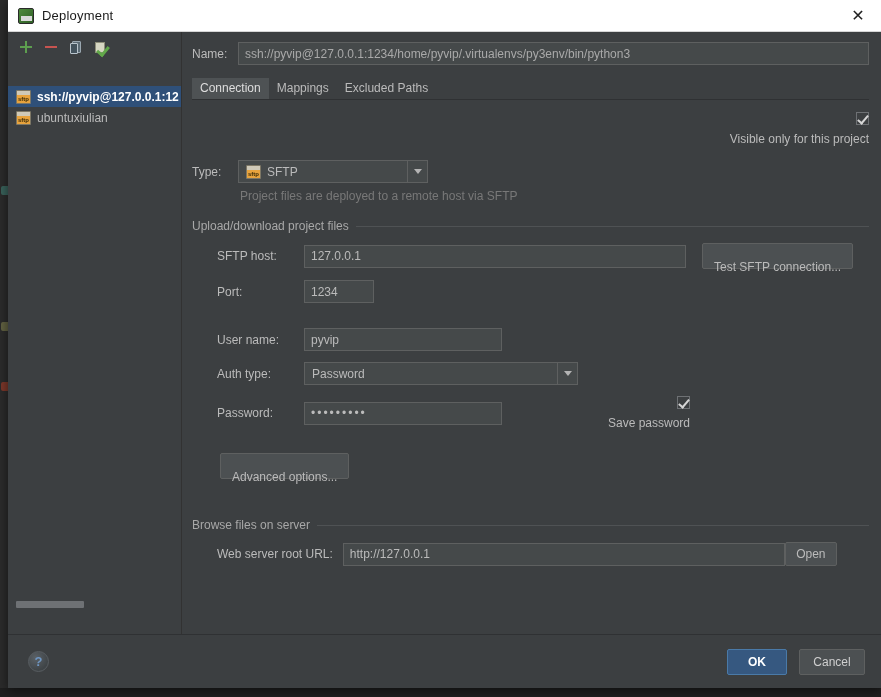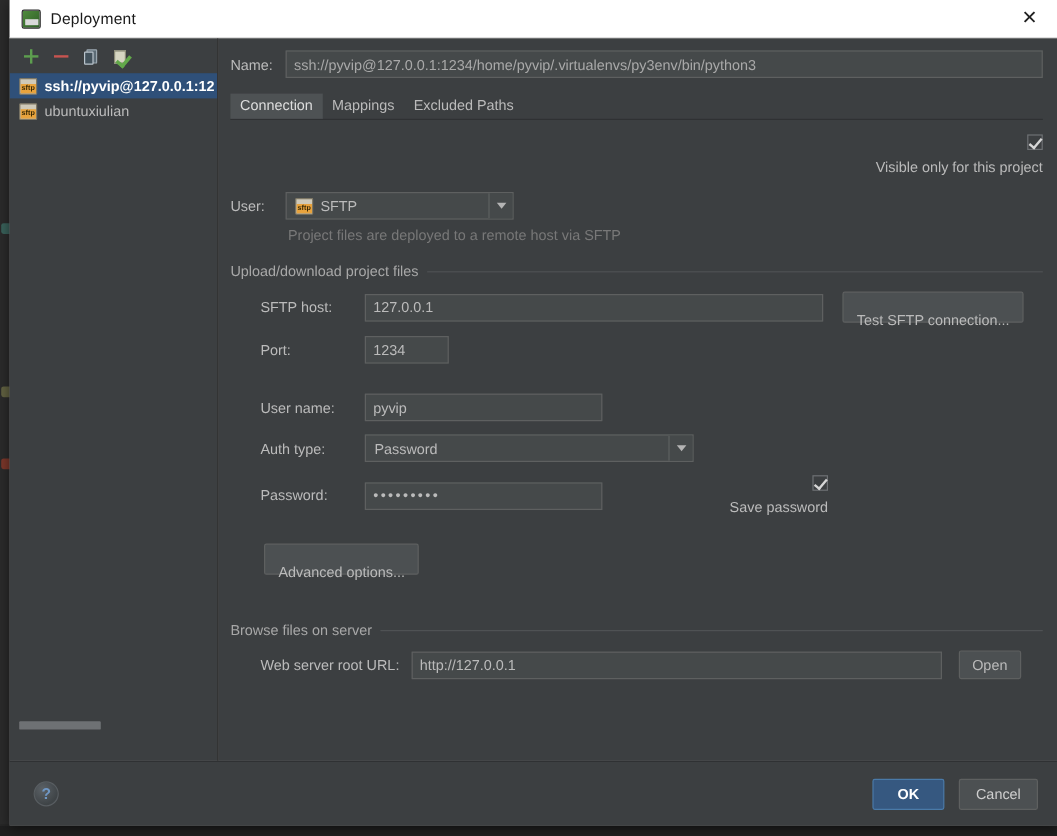--- a/index.html
+++ b/index.html
@@ -107,20 +107,21 @@
 
   
   #sidebar {
     width: 173px;
     flex: none;
     background: #3c3f41;
     border-right: 1px solid #323232;
     display: flex;
     flex-direction: column;
     position: relative;
+    gap: 25px;
   }
   #sidebar-toolbar {
     height: 26px;
     display: flex;
     align-items: center;
     gap: 9px;
     padding: 2px 0 0 10px;
     flex: none;
   }
   .tbicon {
@@ -540,21 +541,21 @@
         <div class="tab">Mappings</div>
         <div class="tab">Excluded Paths</div>
       </div>
 
       <div class="checkrow">
         <span class="cbox checked"></span>
         <span>Visible only for this project</span>
       </div>
 
       <div class="type-row">
-        <span class="field-label">User:</span>
+        <span class="field-label">Type:</span>
         <div class="combo">
           <span class="combo-text">
             <span class="sftp-badge"></span>
             <span>SFTP</span>
           </span>
           <span class="arrow-box">
             <span class="arrow-down"></span>
           </span>
         </div>
       </div>
@@ -608,21 +609,21 @@
       </div>
 
       <div class="section" style="margin-top:34px;">
         <span class="sec-title">Browse files on server</span>
         <span class="sec-rule"></span>
       </div>
 
       <div class="row">
         <span class="lbl" style="width:auto;padding-left:25px;padding-right:10px;">Web server root URL:</span>
         <input class="textfield" style="width: 442px;" type="text" value="http://127.0.0.1">
-        <button class="btn" style="margin-left:14px;width:52px;padding:0;">Open</button>
+        <button class="btn" style="width:52px;padding:0;">Open</button>
       </div>
 
     </div>
   </div>
 
   <div id="footer">
     <span id="help-icon">?</span>
     <span class="spacer"></span>
     <button class="btn-ok">OK</button>
     <button class="btn-cancel">Cancel</button>

